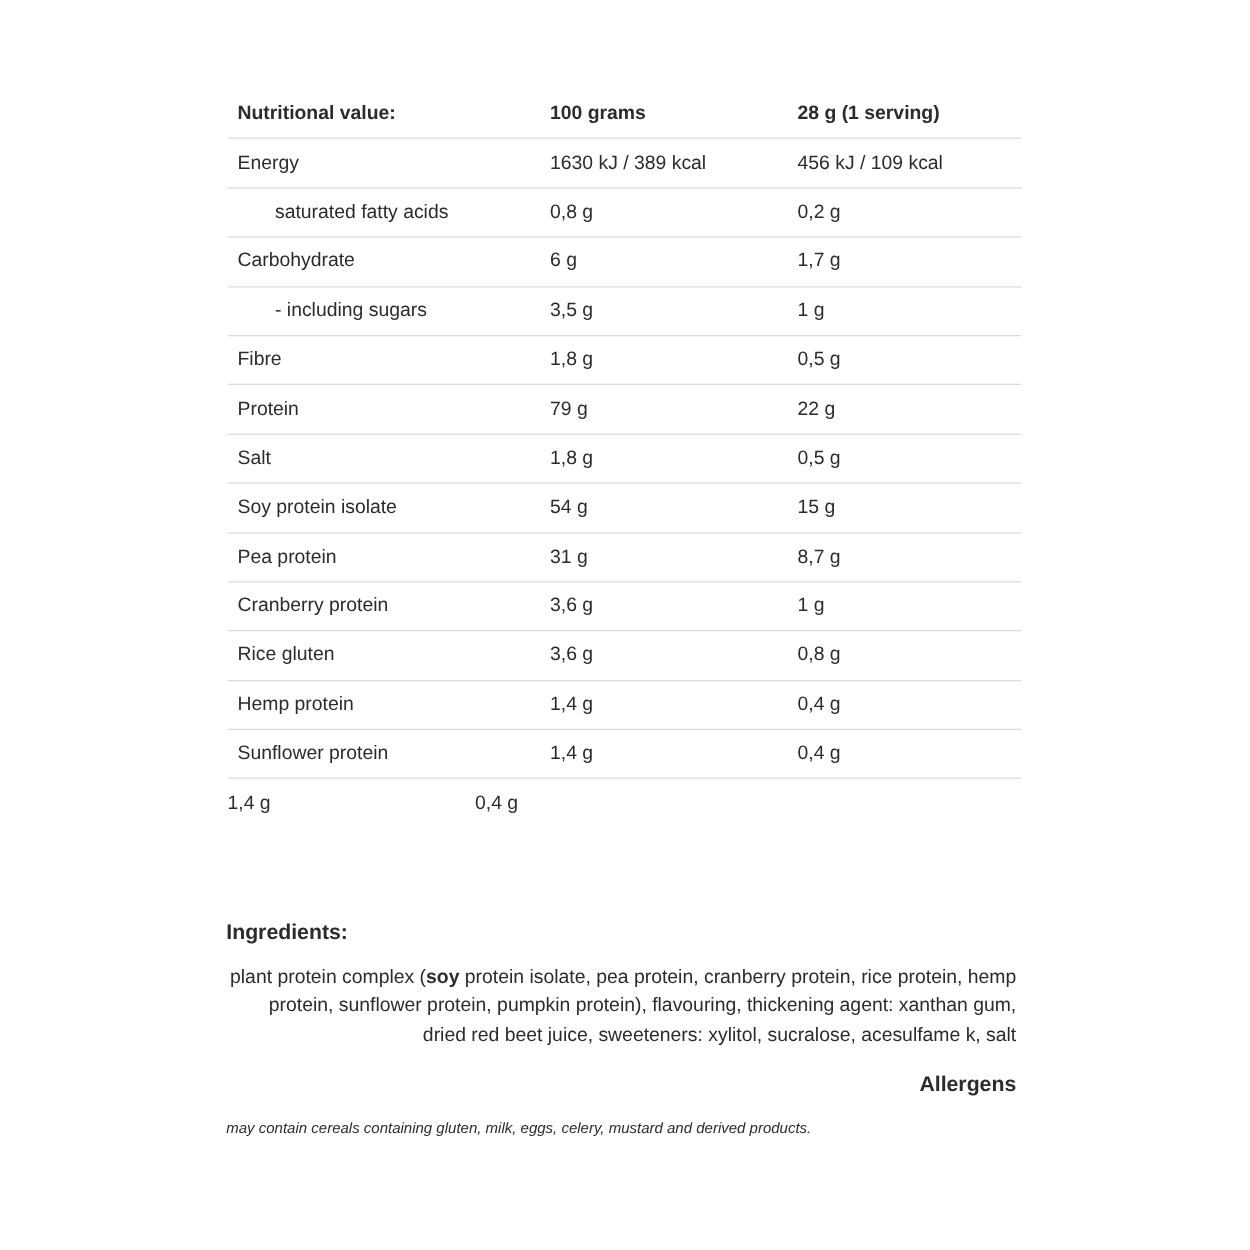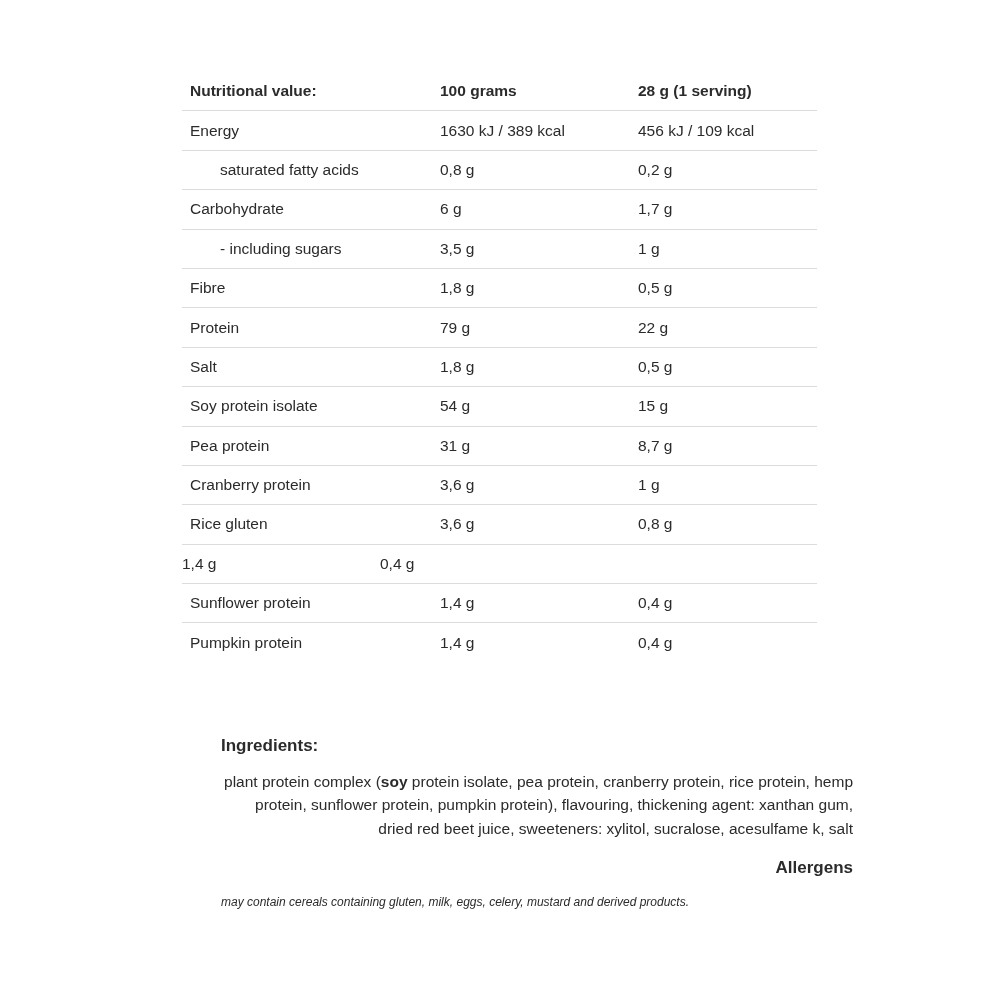--- a/index.html
+++ b/index.html
@@ -36,21 +36,20 @@
   .c1 { width: 258px; padding-left: 8px; }
   .c1.indent { padding-left: 38px; }
   .c2 { width: 198px; }
   .c3 { flex: 1; }
 
   
   .sections {
     position: absolute;
     left: 181px; top: 702px;
     width: 632px;
-    margin-left: 40px;
   }
   .section-heading {
     margin-top: 34px;
     font-size: 17px;
     font-weight: 700;
     line-height: 20px;
   }
   .ingredients-text {
     margin-top: 14px;
     font-size: 15.5px;
@@ -139,32 +138,32 @@
       <div class="cell c3">1 g</div>
     </div>
 
     <div class="t-row">
       <div class="cell c1">Rice gluten</div>
       <div class="cell c2">3,6 g</div>
       <div class="cell c3">0,8 g</div>
     </div>
 
     <div class="t-row">
+      <div class="cell c1">Hemp protein</div>
       <div class="cell c2">1,4 g</div>
       <div class="cell c3">0,4 g</div>
     </div>
 
     <div class="t-row">
       <div class="cell c1">Sunflower protein</div>
       <div class="cell c2">1,4 g</div>
       <div class="cell c3">0,4 g</div>
     </div>
 
     <div class="t-row">
-      <div class="cell c1">Pumpkin protein</div>
       <div class="cell c2">1,4 g</div>
       <div class="cell c3">0,4 g</div>
     </div>
   </div>
 
   <div class="sections">
     <div class="section-heading">Ingredients:</div>
     <p class="ingredients-text"><span>plant protein complex (</span><span class="bold">soy</span><span> protein isolate, pea protein, cranberry protein, rice protein, hemp protein, sunflower protein, pumpkin protein), flavouring, thickening agent: xanthan gum, dried red beet juice, sweeteners: xylitol, sucralose, acesulfame k, salt</span></p>
 
     <div class="section-heading allergens-heading">Allergens</div>

